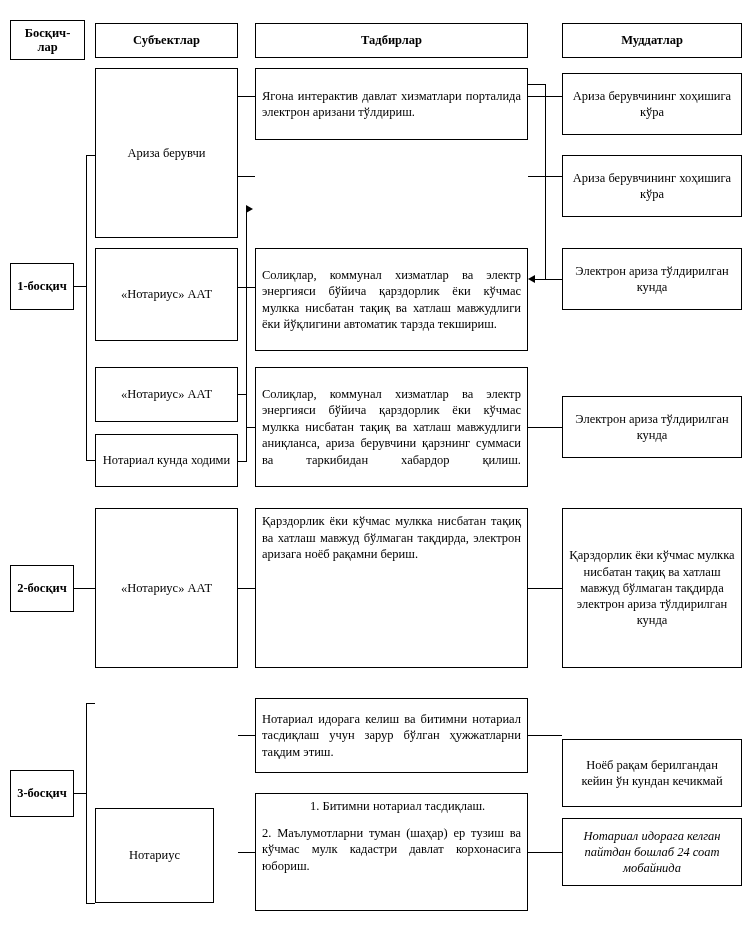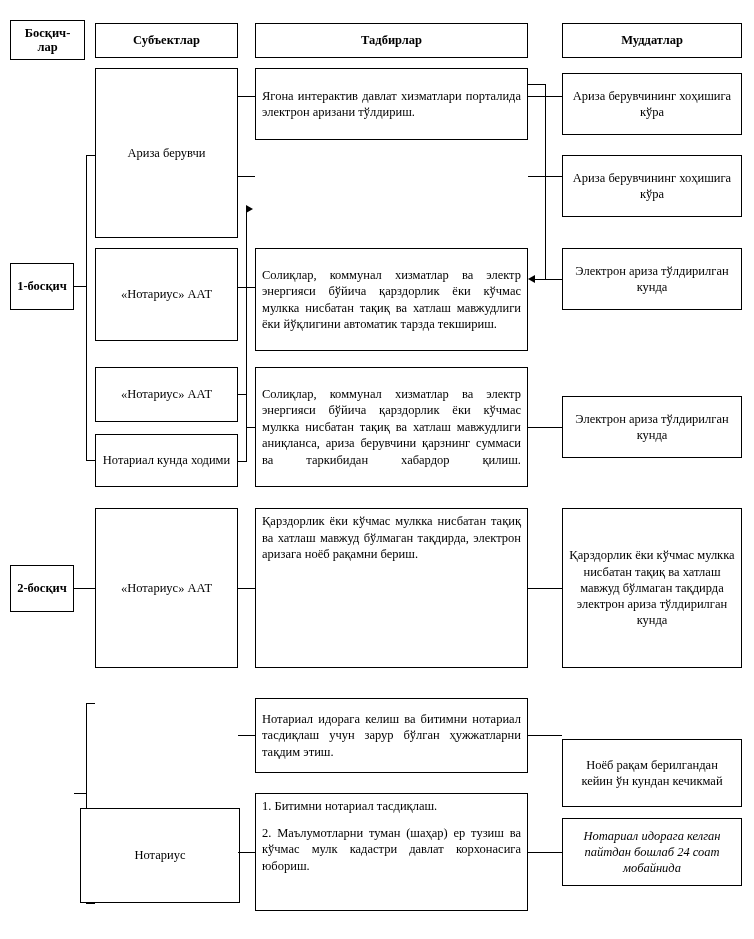--- a/index.html
+++ b/index.html
@@ -198,45 +198,48 @@
     <span class="txt just-last-left">Қарздорлик ёки кўчмас мулкка нисбатан тақиқ ва хатлаш мавжуд бўлмаган тақдирда, электрон аризага ноёб рақамни бериш.</span>
   </div>
 
   <div class="box" style="left:562px; top:508px; width:180px; height:160px;">
     <span class="txt ctr">Қарздорлик ёки кўчмас мулкка нисбатан тақиқ ва хатлаш мавжуд бўлмаган тақдирда электрон ариза тўлдирилган кунда</span>
   </div>
 
   <div class="line hline" style="left:238px; top:588px; width:17px; height:1px;"></div>
   <div class="line hline" style="left:528px; top:588px; width:34px; height:1px;"></div>
 
+  <div class="box" style="left:10px; top:770px; width:64px; height:47px;">
+    <span class="txt hdr">3-босқич</span>
+  </div>
 
   <div class="line hline" style="left:74px; top:793px; width:12px; height:1px;"></div>
   <div class="line vline" style="left:86px; top:703px; width:1px; height:200px;"></div>
   <div class="line hline" style="left:86px; top:703px; width:9px; height:1px;"></div>
   <div class="line hline" style="left:86px; top:903px; width:9px; height:1px;"></div>
 
 
   <div class="box" style="left:255px; top:698px; width:273px; height:75px;">
     <span class="txt just-last-left">Нотариал идорага келиш ва битимни нотариал тасдиқлаш учун зарур бўлган ҳужжатларни тақдим этиш.</span>
   </div>
 
   <div class="box" style="left:562px; top:703px; width:180px; height:68px;margin-top:36px;">
     <span class="txt ctr">Ноёб рақам берилгандан кейин ўн кундан кечикмай</span>
   </div>
 
   <div class="line hline" style="left:238px; top:735px; width:17px; height:1px;"></div>
   <div class="line hline" style="left:528px; top:735px; width:34px; height:1px;"></div>
 
-  <div class="box" style="left:80px; top:808px; width:160px; height:95px;">
+  <div class="box" style="left:95px; top:808px; width:119px; height:95px;">
     <span class="txt ctr">Нотариус</span>
   </div>
 
   <div class="box" style="left:255px; top:793px; width:273px; height:118px; align-items:flex-start;">
     <span class="txt" style="width:100%;">
-      <span class="left" style="display:block; margin-bottom:10px;">1. Битимни нотариал тасдиқлаш.</span>
+      <span class="left" style="display:block; margin-bottom:10px;margin-left:48px;">1. Битимни нотариал тасдиқлаш.</span>
       <span class="just-last-left" style="display:block;">2. Маълумотларни туман (шаҳар) ер тузиш ва кўчмас мулк кадастри давлат корхонасига юбориш.</span>
     </span>
   </div>
 
   <div class="box" style="left:562px; top:818px; width:180px; height:68px;font-style:italic;">
     <span class="txt ctr">Нотариал идорага келган пайтдан бошлаб 24 соат мобайнида</span>
   </div>
 
   <div class="line hline" style="left:238px; top:852px; width:17px; height:1px;"></div>
   <div class="line hline" style="left:528px; top:852px; width:34px; height:1px;"></div>

